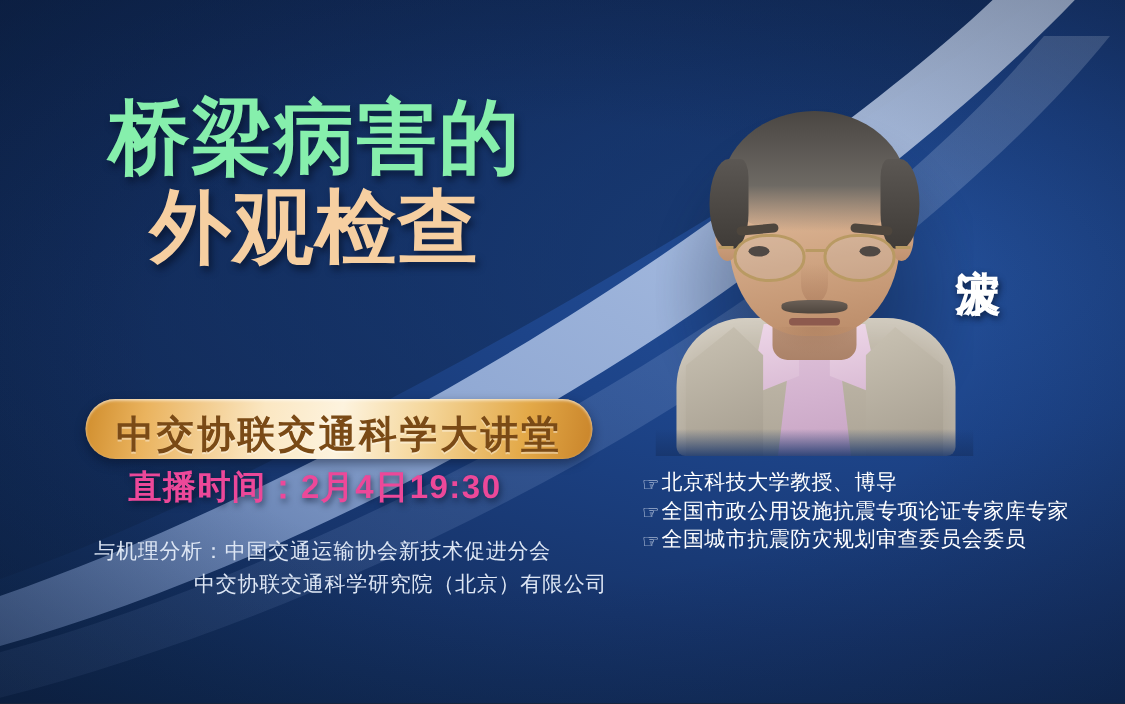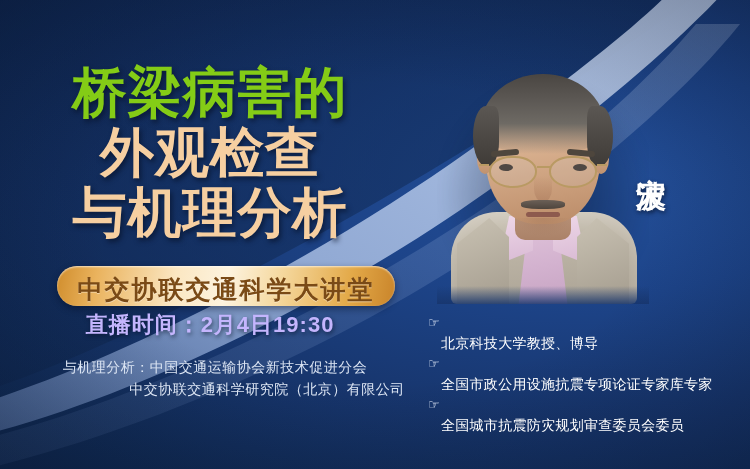--- a/index.html
+++ b/index.html
@@ -144,40 +144,40 @@
     font-family:"Liberation Sans","DejaVu Sans",sans-serif;
     font-weight:bold;
     letter-spacing:1px;
   }
   .title .ln{
     display:block;
     font-size:54px;
     line-height:60px;
     text-shadow:2px 3px 5px rgba(5,14,34,.6);
   }
-  .title .ln1{color:#84cc16;}
+  .title .ln1{color:#86efac;}
   .title .ln2,.title .ln3{color:#f6cfa1;}
 
   
   .pill{
     position:absolute;left:57px;top:266px;width:338px;height:40px;
     border-radius:22px;
     background:linear-gradient(100deg,#d08d2c 0%,#eab35e 12%,#fbe7c2 35%,#fdf3de 50%,#f5d79c 66%,#e3a948 86%,#c9842a 100%);
     box-shadow:0 3px 7px rgba(5,14,34,.45), inset 0 1px 2px rgba(255,255,255,.65);
     display:flex;align-items:flex-end;justify-content:center;
   }
   .pill span{
     font-size:25px;font-weight:bold;color:#7a4a16;letter-spacing:2px;
     text-shadow:0 1px 0 rgba(255,255,255,.4);
   }
 
   
   .livetime{
     position:absolute;left:0;top:310px;width:420px;text-align:center;
-    color:#c4b5fd;font-size:22px;font-weight:bold;letter-spacing:1px;
+    color:#ec4899;font-size:22px;font-weight:bold;letter-spacing:1px;
     text-shadow:1px 2px 4px rgba(5,14,34,.6);
   }
 
   
   .orgs{
     position:absolute;left:0;top:356px;width:430px;
     color:#dde6f4;font-size:14px;line-height:22px;letter-spacing:.5px;
     text-align:center;
   }
   .orgs .o1{display:block;}
@@ -195,21 +195,21 @@
   
   .creds{
     position:absolute;left:428px;top:312px;width:320px;
     color:#ffffff;font-size:14px;line-height:19px;letter-spacing:.3px;
   }
   .cred{display:flex;align-items:flex-start;white-space:nowrap;}
   .cred .bullet{
     font-size:13px;color:#d9e3f3;margin-right:1px;flex:0 0 auto;
     transform:translateY(1px);
   }
-  .cred .txt{flex:0 1 auto;margin-top:22px;}
+  .cred .txt{flex:0 1 auto;}
 </style>
 </head>
 <body>
 
 <div class="poster">
 
   <div class="bg-base"></div>
 
   <svg class="swoosh-svg" viewBox="0 0 750 469">
     <defs>
@@ -269,21 +269,20 @@
     <div class="p-nose"></div>
     <div class="p-mustache"></div>
     <div class="p-mouth"></div>
     <div class="p-chin"></div>
     <div class="p-fade"></div>
   </div>
 
   <div class="title">
     <span class="ln ln1">桥梁病害的</span>
     <span class="ln ln2">外观检查</span>
-    <span class="ln ln3">与机理分析</span>
   </div>
 
   <div class="pill">
     <span>中交协联交通科学大讲堂</span>
   </div>
 
   <div class="livetime">直播时间：2月4日19:30</div>
 
   <div class="orgs">
     <span class="o1">与机理分析：中国交通运输协会新技术促进分会</span>

